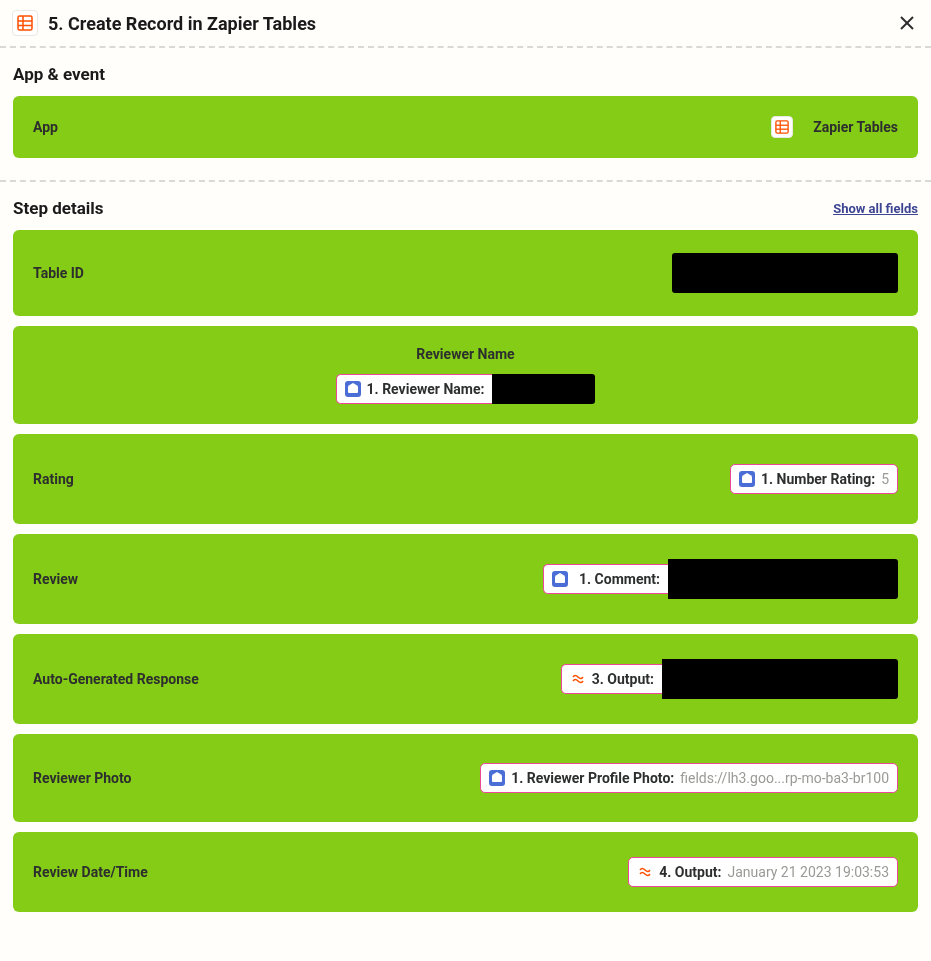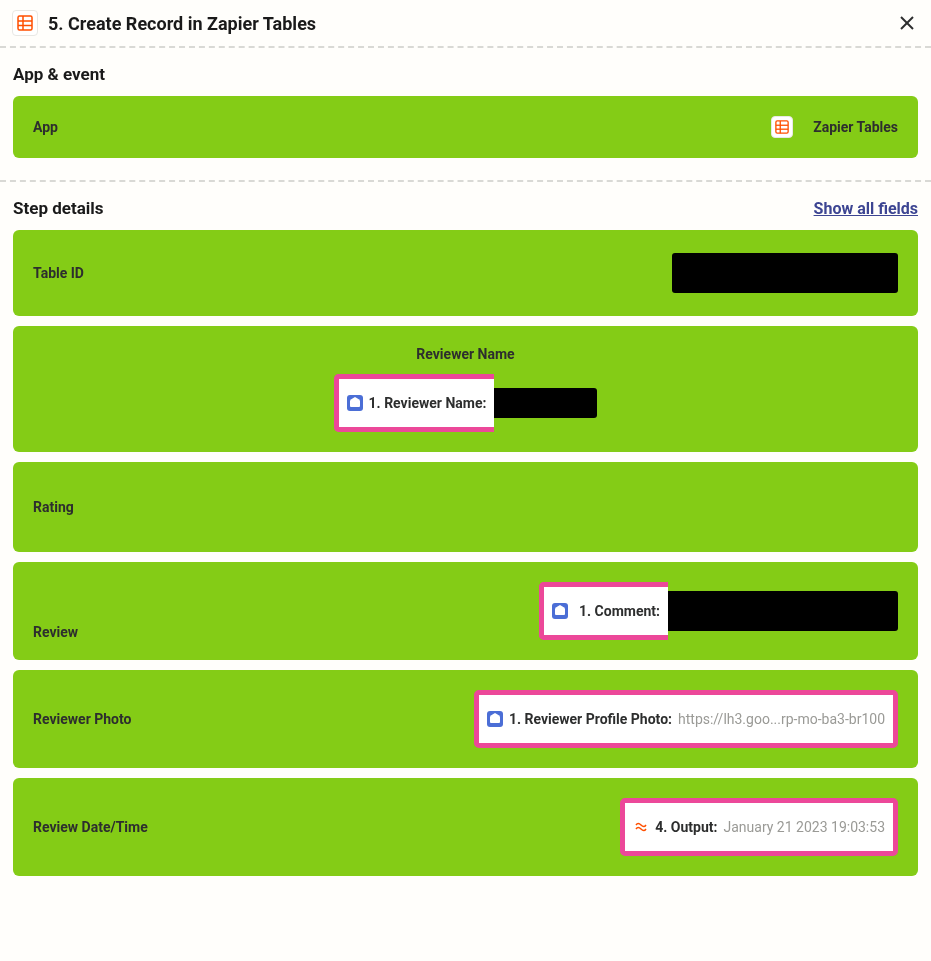--- a/index.html
+++ b/index.html
@@ -56,21 +56,21 @@
   }
   .section-title {
     font-size: 17px;
     font-weight: 700;
     color: #1a1a1a;
   }
   .show-all {
     color: #3d4592;
     font-weight: 700;
     text-decoration: underline;
-    font-size: 16px;
+    font-size: 13px;
     cursor: pointer;
   }
   .field-block {
     background: #84cc16;
     border-radius: 6px;
     padding: 20px 20px;
     margin-bottom: 10px;
     display: flex;
     align-items: center;
     justify-content: space-between;
@@ -99,23 +99,23 @@
     display: flex; align-items: center; justify-content: center;
   }
   .mini-badge svg { width: 14px; height: 14px; }
   .redacted {
     background: #000;
     border-radius: 3px;
     display: inline-block;
   }
   .pill {
     background: #fff;
-    border: 5px solid #ec4899;
+    border: 1px solid #ec4899;
     border-radius: 5px;
-    padding: 16px 8px;
+    padding: 6px 8px;
     display: inline-flex;
     align-items: center;
     gap: 6px;
     font-size: 14px;
   }
   .pill-icon {
     width: 16px; height: 16px;
     border-radius: 3px;
     display: flex; align-items: center; justify-content: center;
     flex-shrink: 0;
@@ -204,50 +204,75 @@
             </svg>
         </span>
         <span class="pill-label">1. Reviewer Name:</span>
       </span>
       <span class="redacted redact-after-pill" style="width:103px;border-top-left-radius:0;border-bottom-left-radius:0;"></span>
     </div>
   </div>
 
   <div class="field-block" style="min-height:90px;">
     <div class="field-label">Rating</div>
-  </div>
-
-  <div class="field-block" style="min-height:90px;align-items:flex-end;">
+    <span class="pill">
+      <span class="pill-icon blue">
+        <svg viewBox="0 0 12 12">
+            <rect x="1" y="3" width="10" height="7" rx="1" fill="#fff"></rect>
+            <path d="M1 3 L6 0 L11 3" fill="#fff"></path>
+          </svg>
+      </span>
+      <span class="pill-label">1. Number Rating:</span>
+      <span class="pill-value">5</span>
+    </span>
+  </div>
+
+  <div class="field-block" style="min-height:90px;">
     <div class="field-label">Review</div>
     <div class="value-group">
       <span class="pill" style="border-top-right-radius:0;border-bottom-right-radius:0;border-right:none;gap:11px;">
         <span class="pill-icon blue">
           <svg viewBox="0 0 12 12">
               <rect x="1" y="3" width="10" height="7" rx="1" fill="#fff"></rect>
               <path d="M1 3 L6 0 L11 3" fill="#fff"></path>
             </svg>
         </span>
         <span class="pill-label">1. Comment:</span>
       </span>
       <span class="redacted redact-after-pill" style="width:230px;height:40px;border-top-left-radius:0;border-bottom-left-radius:0;"></span>
     </div>
   </div>
 
+  <div class="field-block" style="min-height:90px;">
+    <div class="field-label">Auto-Generated Response</div>
+    <div class="value-group">
+      <span class="pill" style="border-top-right-radius:0;border-bottom-right-radius:0;border-right:none;">
+        <span class="pill-icon orange">
+          <svg viewBox="0 0 12 12">
+              <path d="M1 4 Q3 1 6 4 T11 4" stroke="#ff4f00" stroke-width="1.5" fill="none"></path>
+              <path d="M1 8 Q3 5 6 8 T11 8" stroke="#ff4f00" stroke-width="1.5" fill="none"></path>
+            </svg>
+        </span>
+        <span class="pill-label">3. Output:</span>
+      </span>
+      <span class="redacted redact-after-pill" style="width:236px;height:40px;border-top-left-radius:0;border-bottom-left-radius:0;"></span>
+    </div>
+  </div>
 
   <div class="field-block" style="min-height:88px;">
     <div class="field-label">Reviewer Photo</div>
     <span class="pill">
       <span class="pill-icon blue">
         <svg viewBox="0 0 12 12">
             <rect x="1" y="3" width="10" height="7" rx="1" fill="#fff"></rect>
             <path d="M1 3 L6 0 L11 3" fill="#fff"></path>
           </svg>
       </span>
       <span class="pill-label">1. Reviewer Profile Photo:</span>
-      <span class="pill-value">https://lh3.goo...rp-mo-ba3-br100</span>
+      <span class="pill-value">fields://lh3.goo...rp-mo-ba3-br100</span>
     </span>
   </div>
 
   <div class="field-block" style="min-height:80px;">
     <div class="field-label">Review Date/Time</div>
     <span class="pill">
       <span class="pill-icon orange">
         <svg viewBox="0 0 12 12">
             <path d="M1 4 Q3 1 6 4 T11 4" stroke="#ff4f00" stroke-width="1.5" fill="none"></path>
             <path d="M1 8 Q3 5 6 8 T11 8" stroke="#ff4f00" stroke-width="1.5" fill="none"></path>

